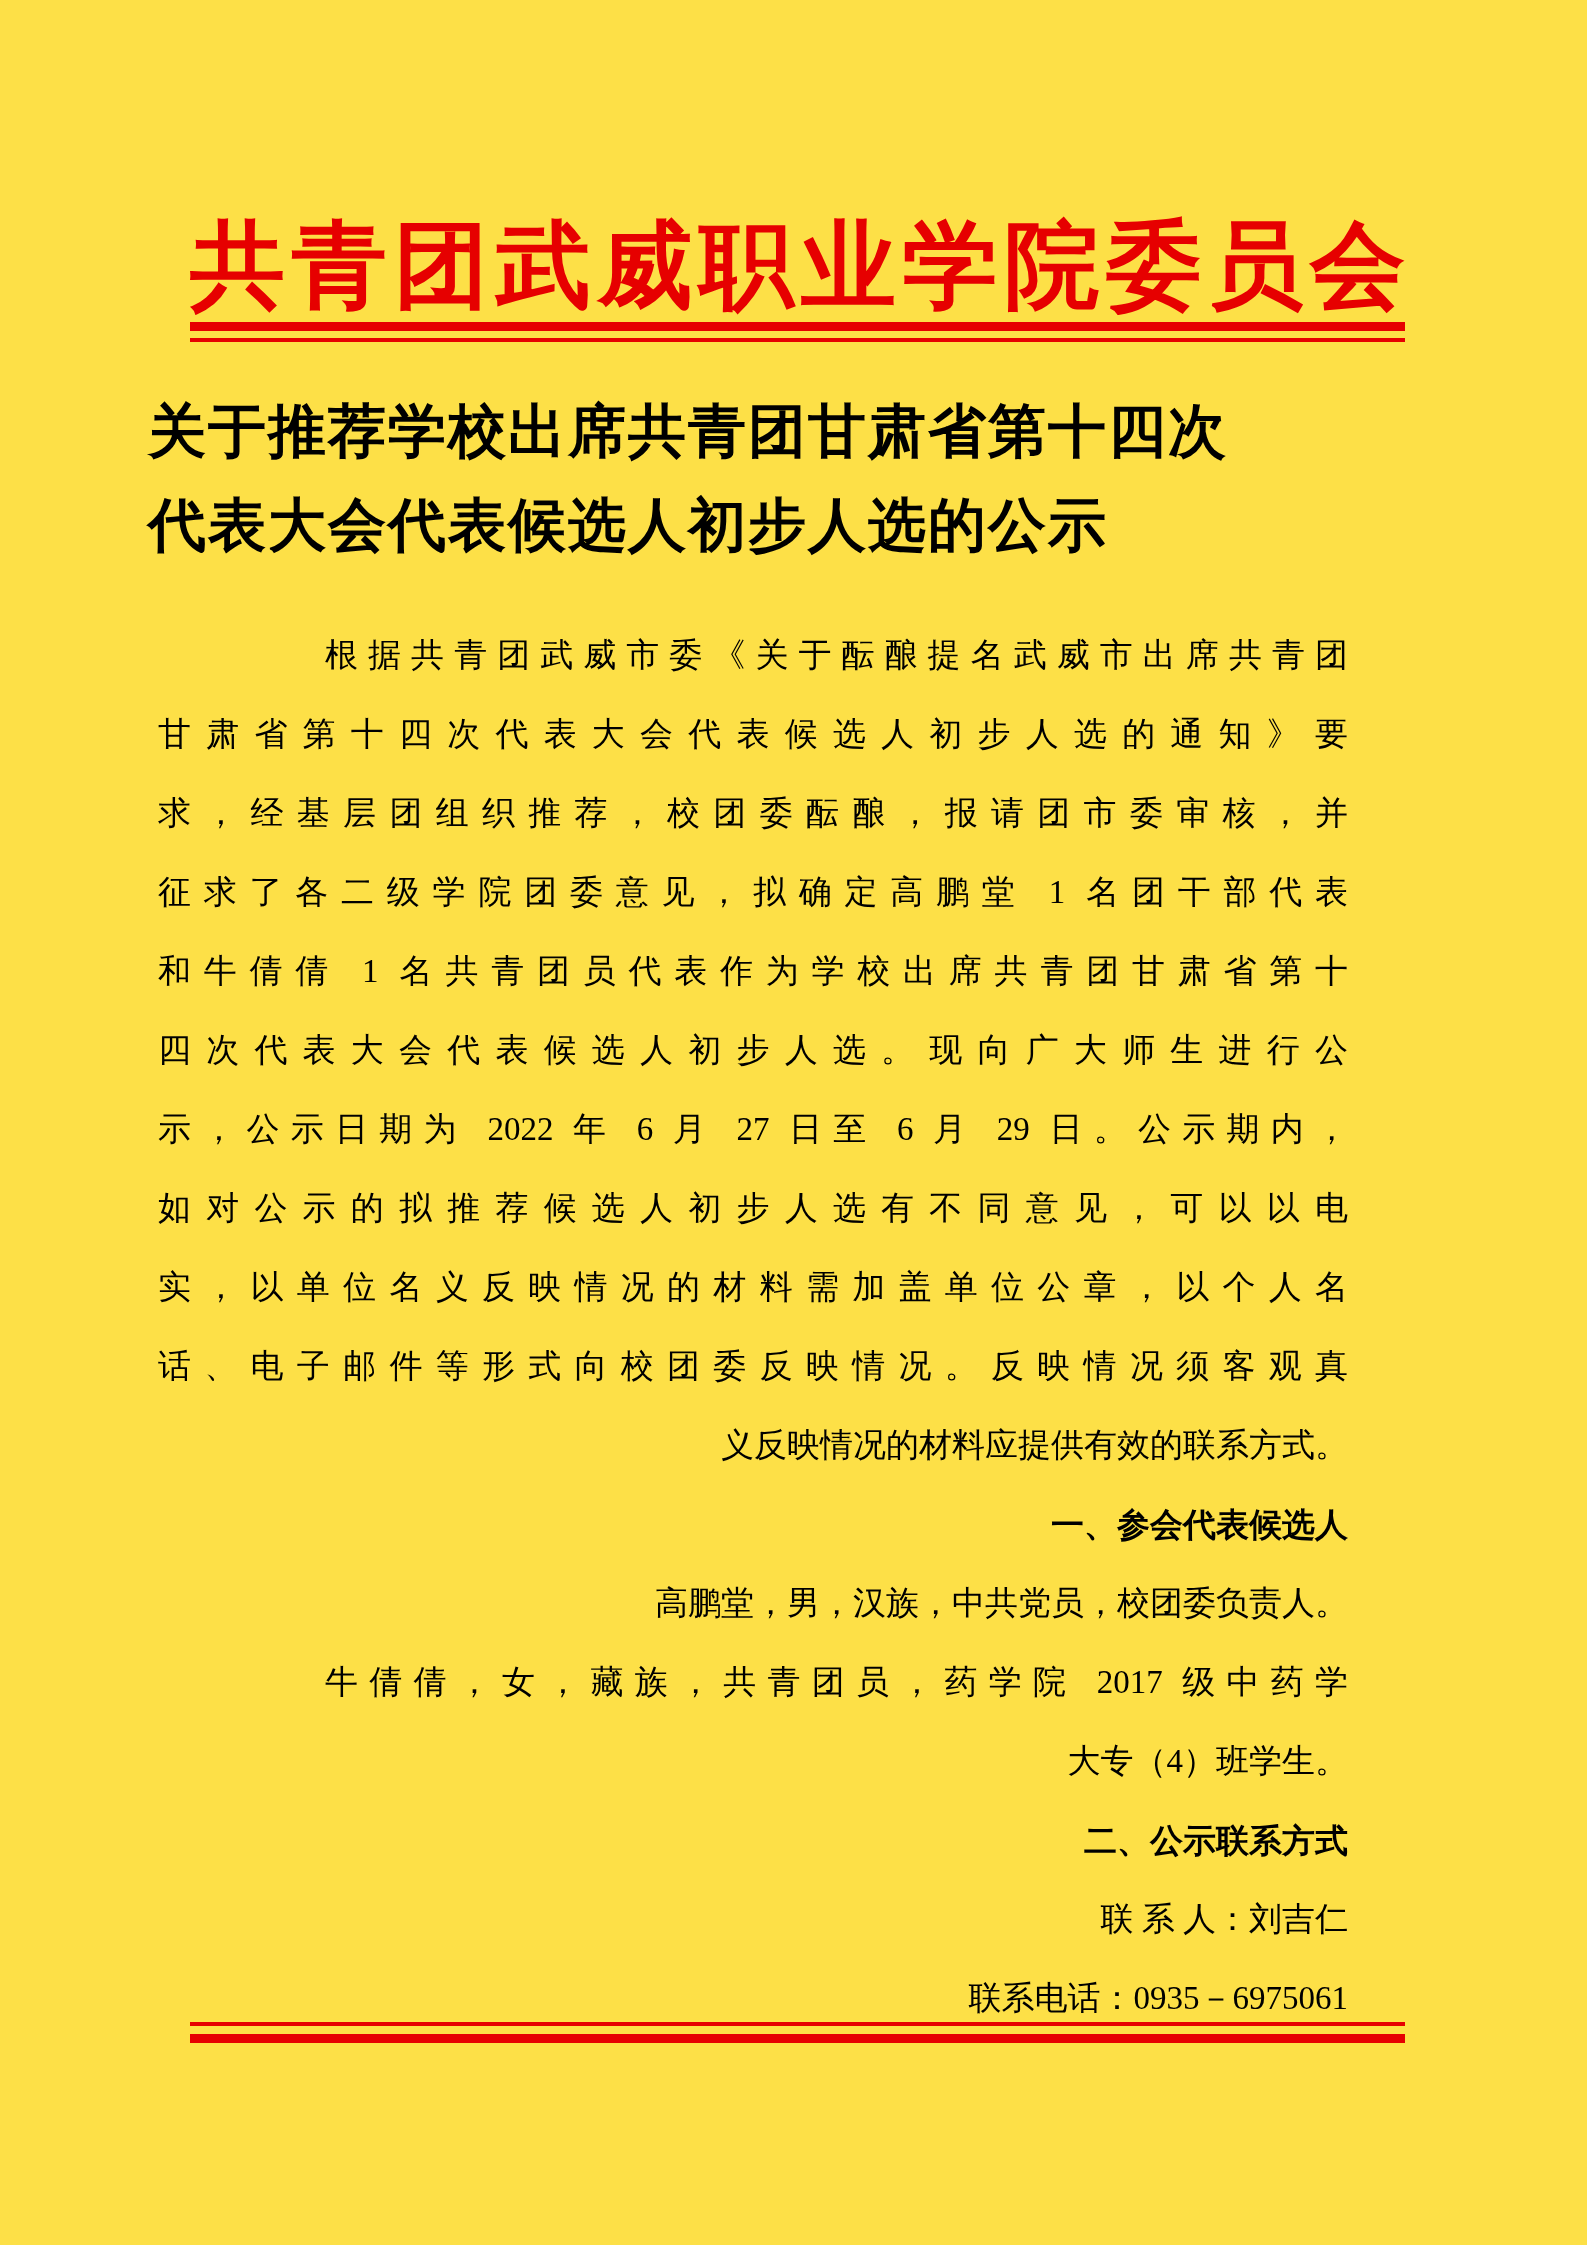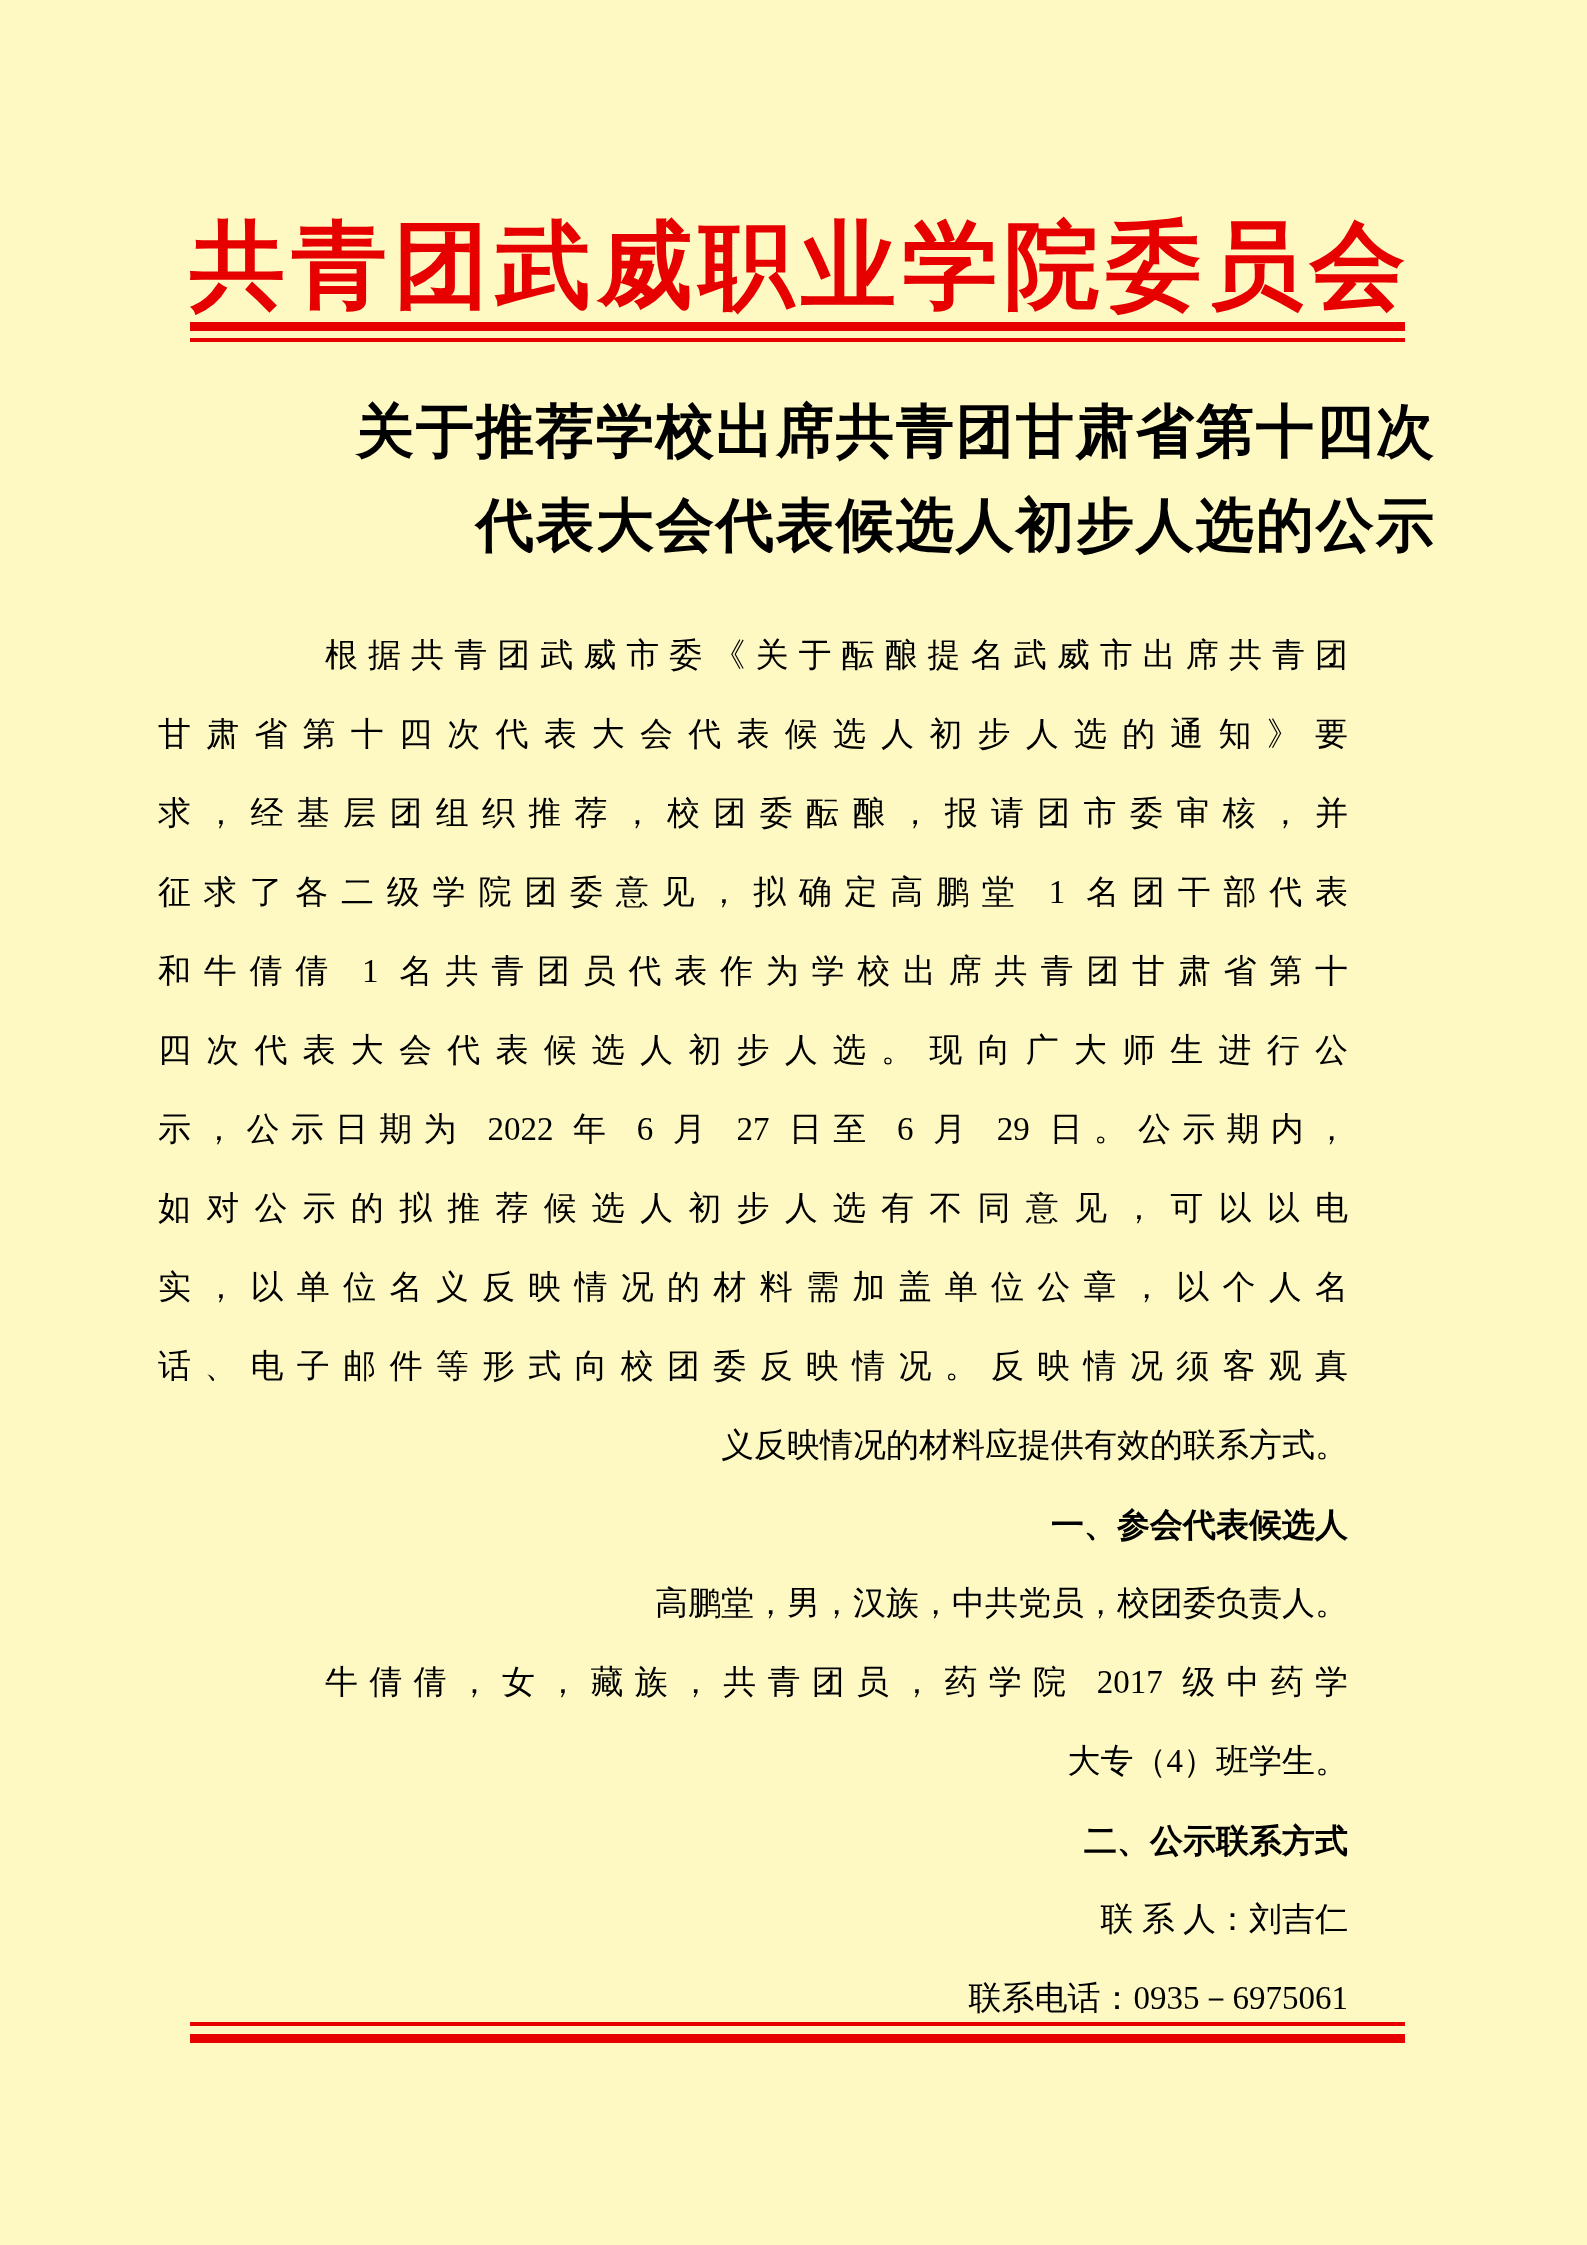--- a/index.html
+++ b/index.html
@@ -29,24 +29,24 @@
   }
   
   .rule { position: absolute; left: 190px; width: 1215px; background: var(--red, #e60000); }
   .rule-top-thick    { top: 322px; height: 9px; }
   .rule-top-thin     { top: 338px; height: 4px; }
   .rule-bottom-thin  { top: 2022px; height: 4px; }
   .rule-bottom-thick { top: 2034px; height: 9px; }
   
   .doc-title {
     position: absolute;
-    left: 156px;
+    left: 148px;
     top: 385px;
     width: 1280px;
-    text-align: right;
+    text-align: left;
     color: #000;
     font-weight: bold;
     font-size: 58px;
     letter-spacing: 2px;
     font-family: "Liberation Serif", serif;
   }
   .doc-title .t-line { height: 94px; line-height: 94px; white-space: nowrap; }
   
   .body-lines {
     position: absolute;
@@ -58,21 +58,21 @@
     font-family: "Liberation Serif", serif;
   }
   .line { height: 79px; line-height: 79px; white-space: nowrap; text-align: right; }
   .line.just { white-space: normal; text-align: justify; text-align-last: justify; }
   .line.indent { padding-left: 167px; }
   .line.head { font-family: "Liberation Sans", sans-serif; font-weight: bold; }
 </style>
 </head>
 <body>
 
-<div class="page" style="background: #fef9c3; text-decoration: underline;">
+<div class="page" style="background: #fde047; text-decoration: underline;">
 
   <div class="org-name">共青团武威职业学院委员会</div>
 
   <div class="rule rule-top-thick"></div>
   <div class="rule rule-top-thin"></div>
 
   <div class="doc-title">
     <div class="t-line">关于推荐学校出席共青团甘肃省第十四次</div>
     <div class="t-line">代表大会代表候选人初步人选的公示</div>
   </div>

